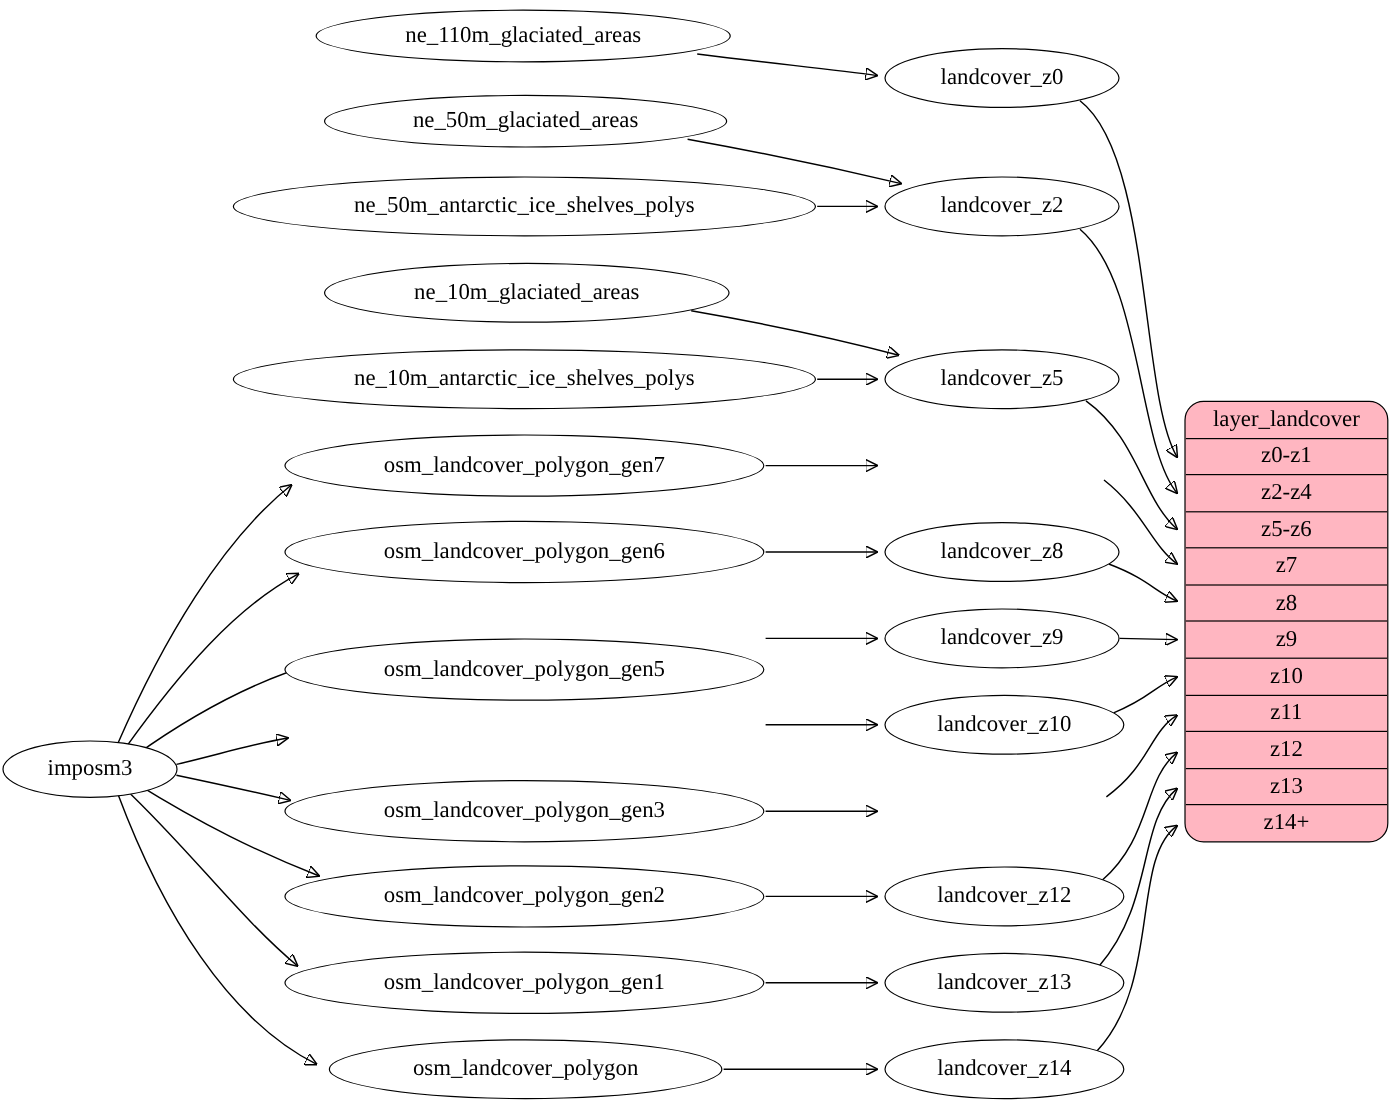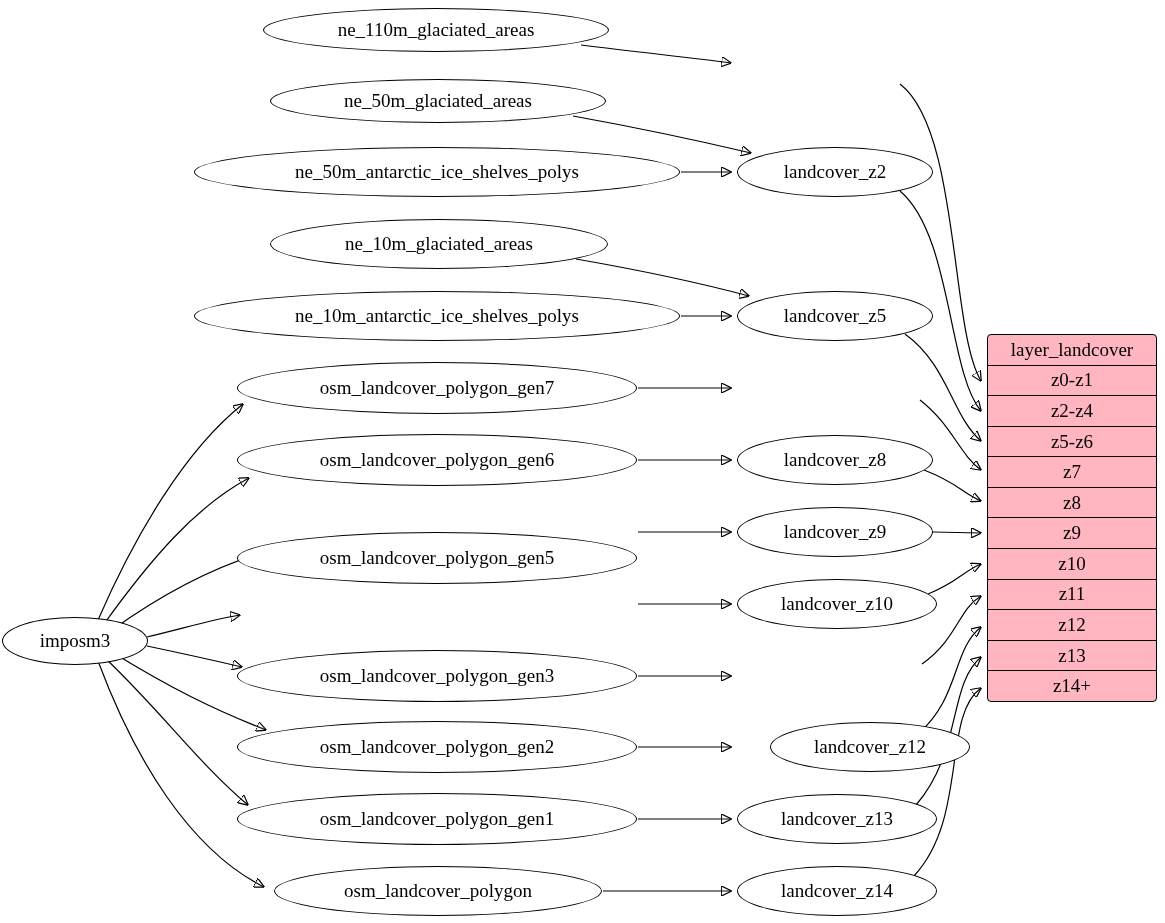--- a/index.html
+++ b/index.html
@@ -20,21 +20,21 @@
     border-radius:50%;
     display:flex;align-items:center;justify-content:center;
     font-size:19px;color:#000000;
     white-space:nowrap;
   }
   .record{
     position:absolute;
     box-sizing:border-box;
     background:#ffb6c1;
     border:1.4px solid #000000;
-    border-radius:4px;
+    border-radius:16px;
     display:flex;flex-direction:column;
     overflow:hidden;
     font-size:19px;color:#000000;
   }
   .rrow{
     flex:1;
     display:flex;align-items:center;justify-content:center;
     border-top:1.2px solid #000000;
     white-space:nowrap;
   }
@@ -96,26 +96,27 @@
   <div class="node" style="left:270px;top:219px;width:338px;height:50px">ne_10m_glaciated_areas</div>
   <div class="node" style="left:194px;top:291px;width:486px;height:50px">ne_10m_antarctic_ice_shelves_polys</div>
   <div class="node" style="left:237px;top:362px;width:400px;height:52px">osm_landcover_polygon_gen7</div>
   <div class="node" style="left:237px;top:434px;width:400px;height:52px">osm_landcover_polygon_gen6</div>
   <div class="node" style="left:237px;top:532px;width:400px;height:52px">osm_landcover_polygon_gen5</div>
   <div class="node" style="left:237px;top:650px;width:400px;height:52px">osm_landcover_polygon_gen3</div>
   <div class="node" style="left:237px;top:721px;width:400px;height:52px">osm_landcover_polygon_gen2</div>
   <div class="node" style="left:237px;top:793px;width:400px;height:52px">osm_landcover_polygon_gen1</div>
   <div class="node" style="left:274px;top:866px;width:328px;height:50px">osm_landcover_polygon</div>
 
+  <div class="node" style="left:737px;top:40px;width:196px;height:50px">landcover_z0</div>
   <div class="node" style="left:737px;top:147px;width:196px;height:50px">landcover_z2</div>
   <div class="node" style="left:737px;top:291px;width:196px;height:50px">landcover_z5</div>
   <div class="node" style="left:737px;top:435px;width:196px;height:50px">landcover_z8</div>
   <div class="node" style="left:737px;top:507px;width:196px;height:50px">landcover_z9</div>
   <div class="node" style="left:737px;top:579px;width:200px;height:50px">landcover_z10</div>
-  <div class="node" style="left:770px;top:722px;width:200px;height:50px">landcover_z12</div>
+  <div class="node" style="left:737px;top:722px;width:200px;height:50px">landcover_z12</div>
   <div class="node" style="left:737px;top:794px;width:200px;height:50px">landcover_z13</div>
   <div class="node" style="left:737px;top:866px;width:200px;height:50px">landcover_z14</div>
 
   <div class="record" style="left:987px;top:334px;width:170px;height:368px">
     <div class="rrow">layer_landcover</div>
     <div class="rrow">z0-z1</div>
     <div class="rrow">z2-z4</div>
     <div class="rrow">z5-z6</div>
     <div class="rrow">z7</div>
     <div class="rrow">z8</div>

